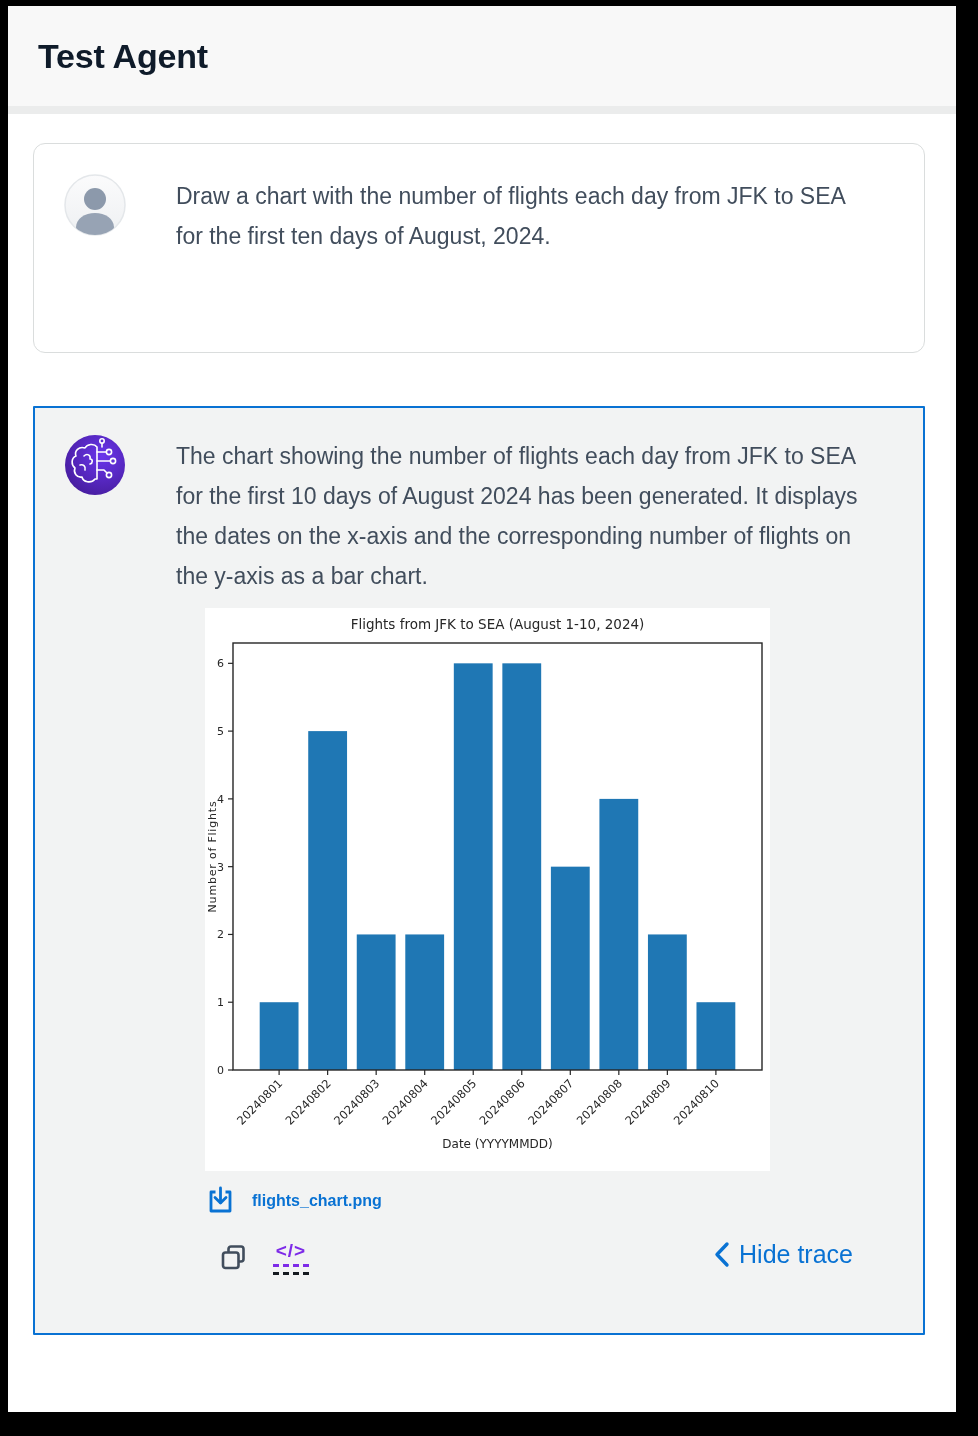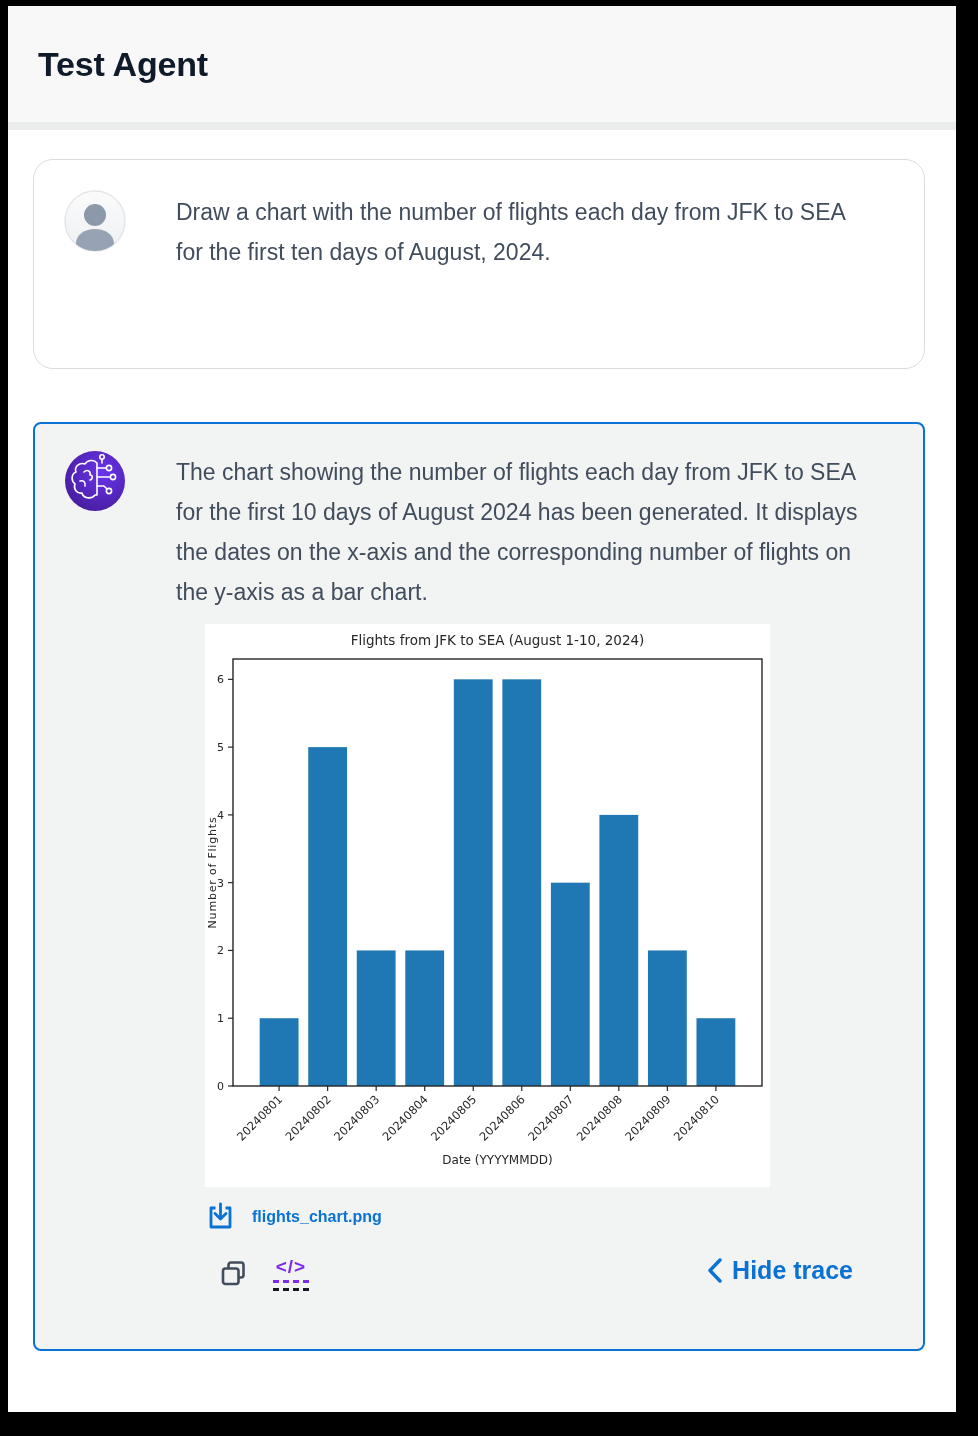--- a/index.html
+++ b/index.html
@@ -12,47 +12,47 @@
     overflow: hidden;
   }
   .screen {
     position: absolute; left: 8px; top: 6px;
     width: 948px; height: 1406px;
     background: #ffffff;
     overflow: hidden;
   }
   
   .app-header {
-    height: 124px;
+    height: 108px;
     background: #f8f8f8;
     border-bottom: 8px solid #ebecec;
     display: flex; align-items: center;
     padding-left: 30px;
   }
   .app-header h1 {
     margin: 0;
     font-size: 34px; font-weight: 800;
     color: #0f1b2a;
     letter-spacing: -0.2px;
   }
   
   .user-card {
     margin: 29px 31px 0 25px;
     min-height: 210px;
     background: #ffffff;
     border: 1px solid #dadddd;
-    border-radius: 20px;
+    border-radius: 12px;
     padding: 30px 40px 30px 30px;
     display: flex; gap: 50px;
   }
   .agent-card {
     margin: 53px 31px 0 25px;
     background: #f2f3f3;
     border: 2px solid #0972d3;
-    border-radius: 8px;
+    border-radius: 1px;
     padding: 26px 0 58px 29px;
   }
   .msg-row { display: flex; gap: 50px; }
   .avatar { width: 62px; height: 62px; flex: 0 0 62px; }
   .msg-text {
     font-size: 23px; line-height: 40px;
     color: #414d5c; font-weight: 400;
     max-width: 700px; margin-top: 2px;
   }
   
@@ -82,21 +82,21 @@
     color: #7d2ae8; font-weight: 700; font-size: 19px;
     font-family: "Liberation Sans", sans-serif;
     letter-spacing: 1px; line-height: 22px;
   }
   .dash-purple { width: 36px; border-top: 3px dashed #7d2ae8; margin-top: 2px; }
   .dash-dark   { width: 36px; border-top: 3px dashed #14191f; margin-top: 5px; }
   .hide-trace {
     margin-left: auto;
     display: flex; align-items: center; gap: 9px;
     background: none; border: none; padding: 0; cursor: pointer;
-    color: #0972d3; font-weight: 700; font-size: 25px;
+    color: #0972d3; font-weight: 400; font-size: 25px;
     font-family: "Liberation Sans", sans-serif;
   }
 </style>
 </head>
 <body>
 
 <div class="screen">
 
   <div class="app-header">
     <h1>Test Agent</h1>

